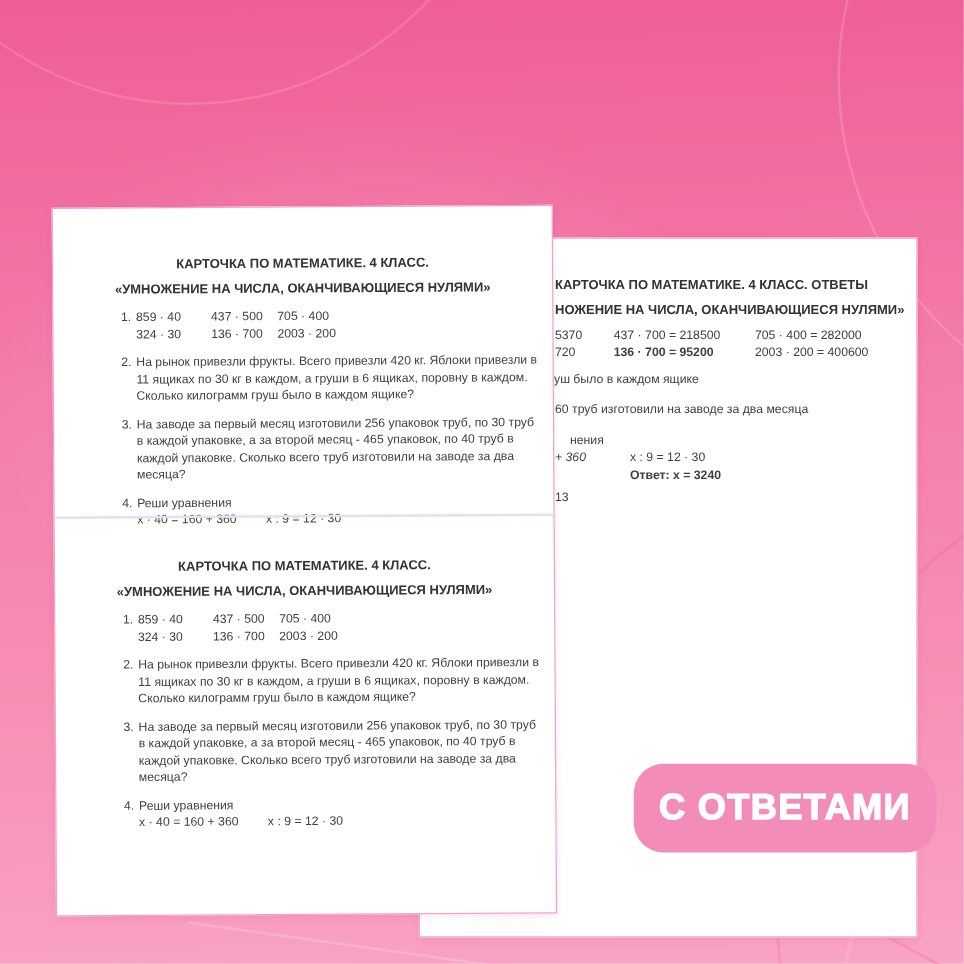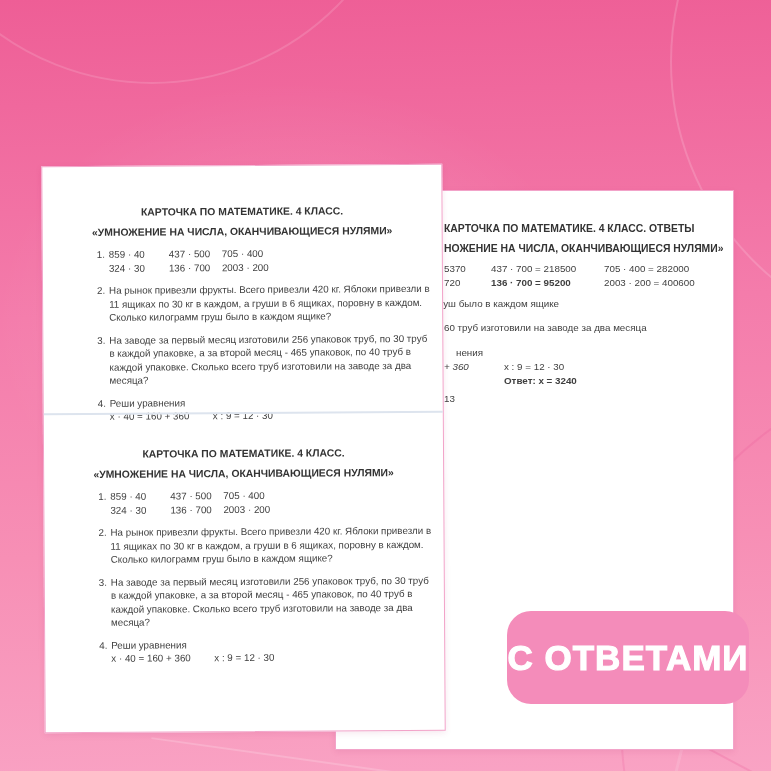--- a/index.html
+++ b/index.html
@@ -54,24 +54,24 @@
   .f-sub{left:108px;top:51px;}
   .f-r1a{left:108px;top:71px;} .f-r1b{left:155px;top:71px;} .f-r1c{left:268px;top:71px;}
   .f-r2a{left:108px;top:85px;text-align:right;} .f-r2b{left:155px;top:85px;font-weight:bold;} .f-r2c{left:268px;top:85px;}
   .f-a2{left:92px;top:106px;}
   .f-a3{left:108px;top:130px;}
   .f-t4{left:120px;top:155px;}
   .f-eq1{left:108px;top:169px;font-style:italic;} .f-eq2{left:168px;top:169px;}
   .f-an1{left:108px;top:183px;margin-top:18px;} .f-an2{left:168px;top:183px;font-weight:bold;}
 
   .badge{
-    position:absolute;left:507px;top:611px;width:242px;height:93px;z-index:5;
+    position:absolute;left:507px;top:611px;width:242px;height:71px;z-index:5;
     background:var(--badge-bg,#f48cba);border-radius:24px;
     display:flex;align-items:center;justify-content:center;
-    color:#fff;font-weight:800;font-size:35px;letter-spacing:1px;-webkit-text-stroke:1.1px #fff;
+    color:#fff;font-weight:800;font-size:29px;letter-spacing:1px;-webkit-text-stroke:1.1px #fff;
   }
 </style>
 </head>
 <body>
 
 <div class="stage">
 
   <div class="deco arc-tl"></div>
   <div class="deco arc-tr"></div>
   <div class="deco arc-br"></div>

